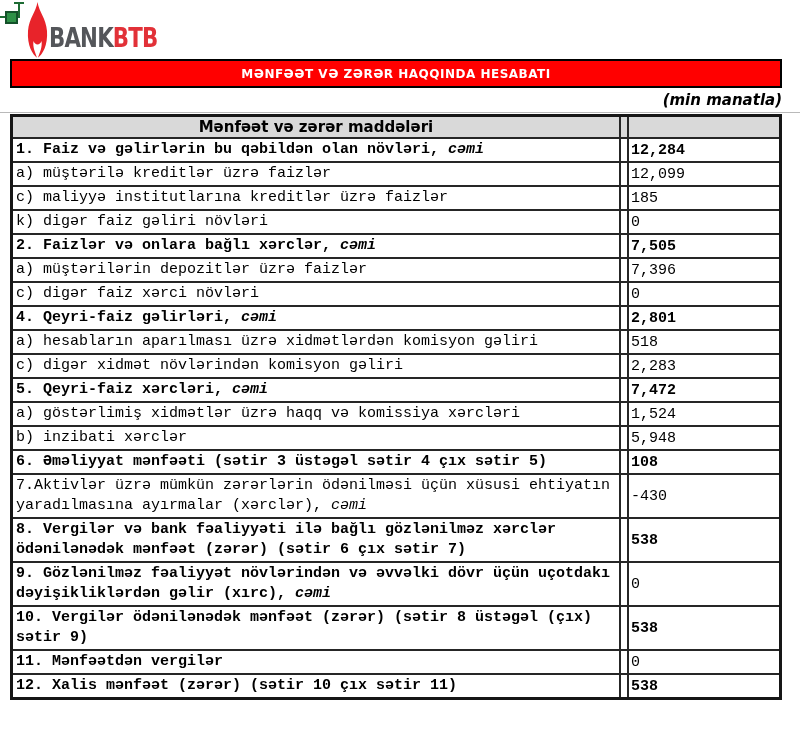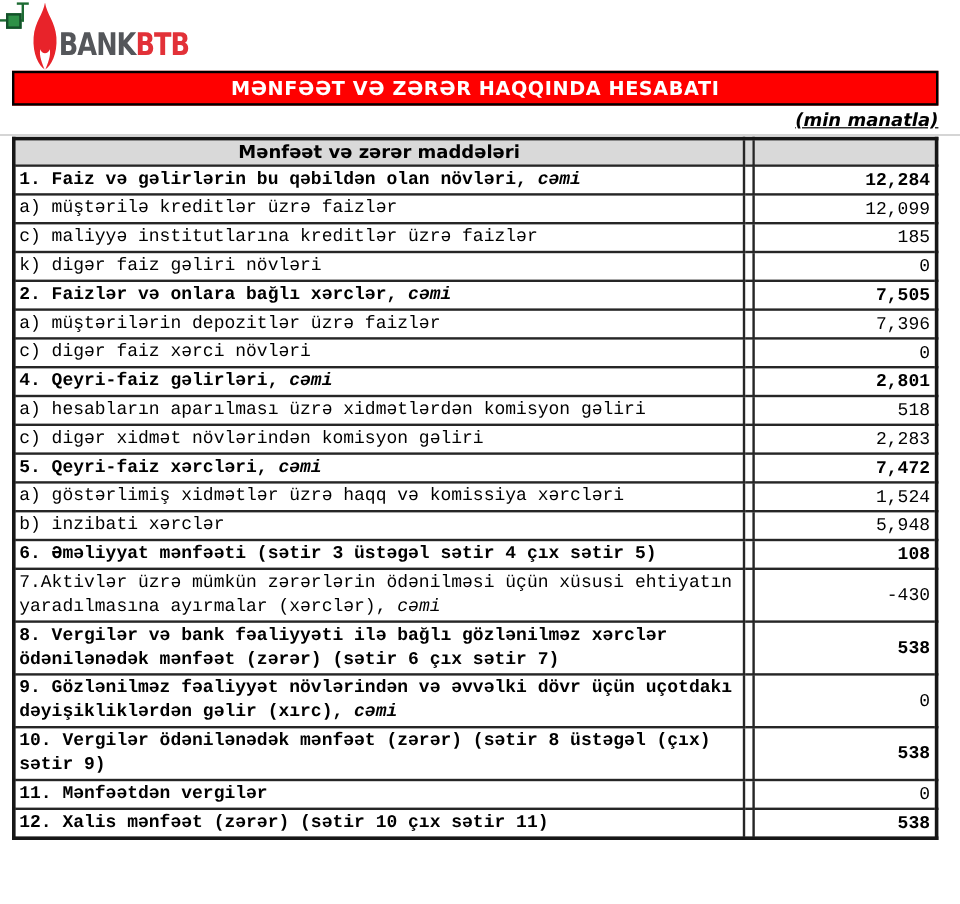--- a/index.html
+++ b/index.html
@@ -18,41 +18,41 @@
   .logo svg{position:absolute;left:0;top:0;}
   .logo-text{position:absolute;left:22px;top:21px;font-size:26px;font-weight:600;letter-spacing:-1px;
     transform:scaleX(.82);transform-origin:left top;white-space:nowrap;}
   .logo-bank{color:#54565a;}
   .logo-btb{color:#e23138;}
   
   .banner{
     position:absolute;left:10px;top:59px;width:768px;height:25px;background:#ff0000;
     border:2px solid #000;display:flex;align-items:center;justify-content:center;
   }
-  .banner-title{color:#fff;font-weight:bold;font-size:16px;letter-spacing:.5px;white-space:nowrap;}
+  .banner-title{color:#fff;font-weight:bold;font-size:12px;letter-spacing:.5px;white-space:nowrap;}
   
-  .unit-note{position:absolute;top:91px;right:18px;font-style:italic;font-weight:700;font-size:15px;text-decoration:underline;}
+  .unit-note{position:absolute;top:91px;right:18px;font-style:italic;font-weight:700;font-size:15px;}
   .rule{position:absolute;left:0;top:112px;width:800px;height:1px;background:#b9b9b9;}
   
   table.pnl{
     position:absolute;left:10px;top:114px;width:772px;
     border-collapse:collapse;table-layout:fixed;
     border:3px solid #161616;
     font-size:15px;
     padding-left:16px;
   }
   table.pnl td,table.pnl th{border:2px solid #262626;overflow:hidden;}
   table.pnl thead tr{height:21px;}
   table.pnl tbody tr{height:23px;font-family:Liberation Mono, monospace;}
   table.pnl tbody tr.tall{height:44px;}
   th.hdr{background:#d9d9d9;font-weight:bold;font-size:15px;text-align:center;padding:1px 2px;}
   th.hdr-spacer,th.hdr-val{background:#d9d9d9;}
   td.label-cell{padding:1px 3px 1px 3px;text-align:left;vertical-align:middle;line-height:20px;}
   td.spacer-cell{background:#fff;}
-  td.value-cell{padding:1px 4px 1px 2px;text-align:right;vertical-align:middle;white-space:nowrap;}
+  td.value-cell{padding:1px 4px 1px 2px;vertical-align:middle;white-space:nowrap;}
   .bold{font-weight:bold;}
   .lbl-suffix{font-style:italic;}
 </style>
 </head>
 <body>
 
 <div class="anchor">
   <div class="t-tick"></div>
   <div class="v-line"></div>
   <div class="h-line"></div>

